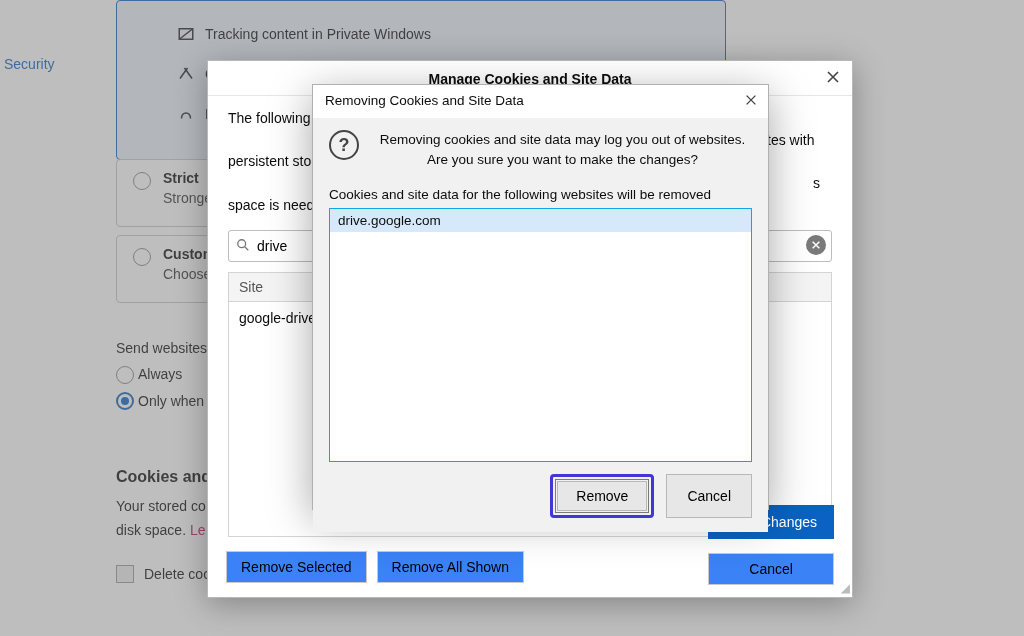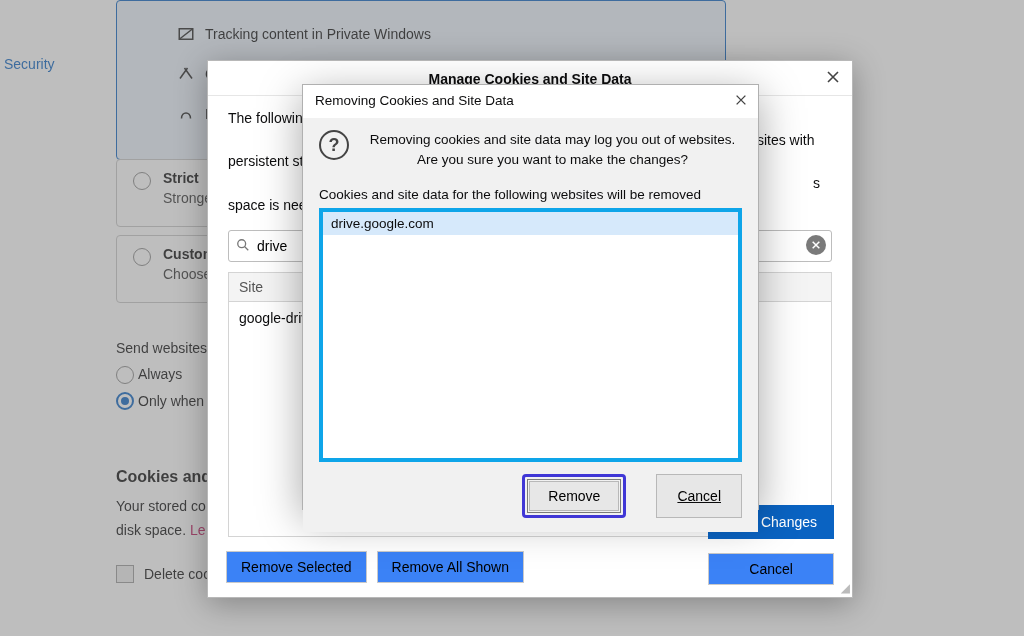--- a/index.html
+++ b/index.html
@@ -42,31 +42,31 @@
   .dlg1 .table{ margin-top:10px; border:1px solid #d4d4d4; height:265px;}
   .dlg1 .thead{ background:#f4f4f4;border-bottom:1px solid #d4d4d4; padding:6px 10px; color:#555;}
   .dlg1 .trow{ padding:8px 10px;}
   .dlg1 .bot-btns{ padding:14px 18px 0; display:flex; gap:10px;}
   .dlg1 .btn{ background:#3b82f6; border:1px solid #c9c9c9; padding:7px 14px; font-size:14px; cursor:pointer;}
   .dlg1 .footer{ position:absolute; bottom:12px; right:18px; display:flex; gap:14px;flex-direction:column;}
   .dlg1 .btn-primary{ background:#0a63c2;color:#fff;border:1px solid #0a63c2;padding:8px 16px;font-size:14px;cursor:pointer;}
   .dlg1 .resize{position:absolute;right:2px;bottom:2px;color:#bbb;font-size:12px;}
 
   
-  .dlg2{ position:absolute; left:302px; top:84px; width:457px; height:426px; background:#fff; border:1px solid #b0b0b0; box-shadow:0 10px 40px rgba(0,0,0,0.35);}
+  .dlg2{ position:absolute; left:312px; top:84px; width:457px; height:426px; background:#fff; border:1px solid #b0b0b0; box-shadow:0 10px 40px rgba(0,0,0,0.35);}
   .dlg2 .t{ padding:8px 12px 10px; font-size:13.5px; position:relative;}
   .dlg2 .t .close{position:absolute;right:10px;top:8px;cursor:pointer;}
   .dlg2 .bodyw{ background:#f1f1f1; padding:12px 16px 14px; }
   .dlg2 .msg-row{ display:flex; gap:14px; align-items:flex-start;}
   .dlg2 .qmark{ width:30px;height:30px;border:2px solid #444;border-radius:50%;display:flex;align-items:center;justify-content:center;font-weight:700;font-size:18px;color:#444;flex-shrink:0;}
   .dlg2 .msg{ font-size:13.5px; line-height:1.45;text-align:center;}
   .dlg2 .sub{ margin-top:18px; font-size:13.5px;}
-  .dlg2 .list{ margin-top:6px; border:4px solid #0ea5e9; height:254px; background:#fff;}
+  .dlg2 .list{ margin-top:6px; border:1px solid #0ea5e9; height:254px; background:#fff;}
   .dlg2 .lrow{ background:#d6e9fb; padding:4px 8px; font-size:13.5px;}
-  .dlg2 .btns{ display:flex; justify-content:flex-end; gap:30px; margin-top:12px;text-decoration:underline;}
+  .dlg2 .btns{ display:flex; justify-content:flex-end; gap:12px; margin-top:12px;}
   .dlg2 .btn{ background:#e7e7e7;border:1px solid #b8b8b8;padding:6px 20px;font-size:14px;cursor:pointer;}
   .dlg2 .remove-wrap{ border:3px solid #4037d6; padding:4px; border-radius:4px;}
   .dlg2 .remove-wrap .btn{ outline:1px solid #7a7a7a; outline-offset:1px; padding:6px 18px;}
 
   svg.x path{stroke:#444;stroke-width:1.6;}
 </style>
 </head>
 <body>
 
 <div class="bg">

